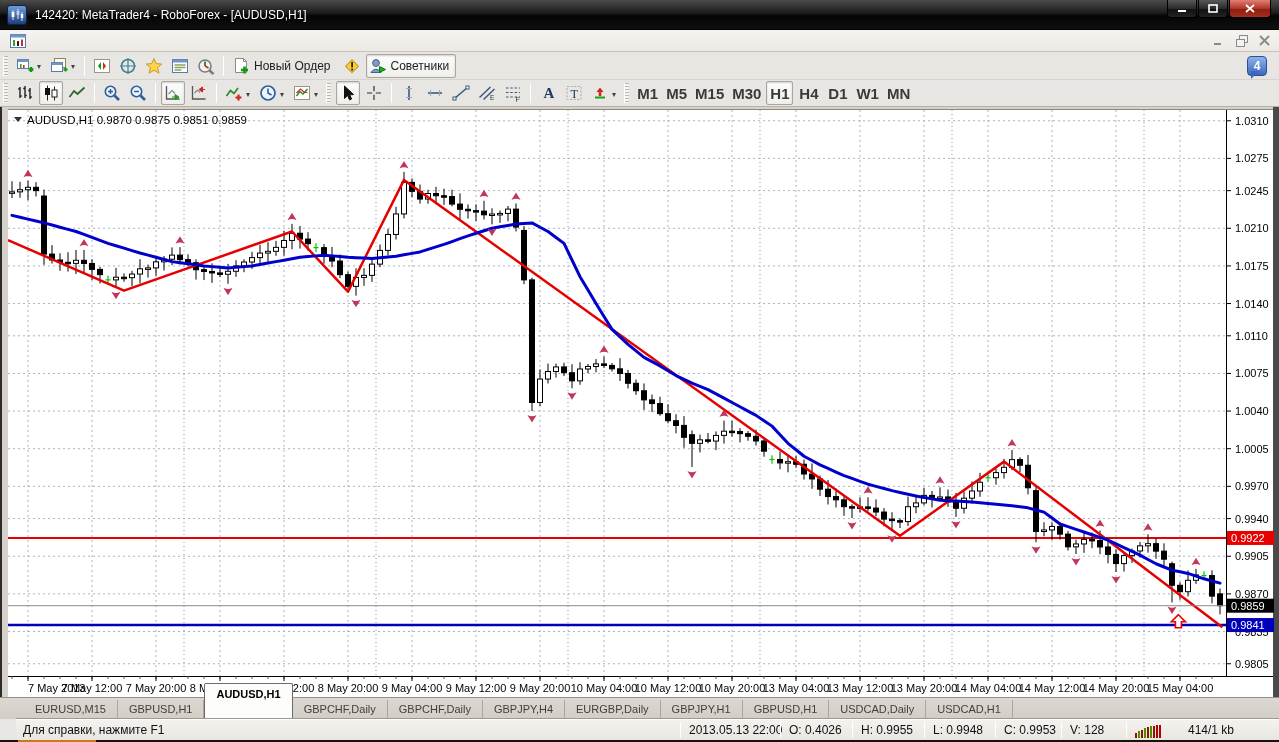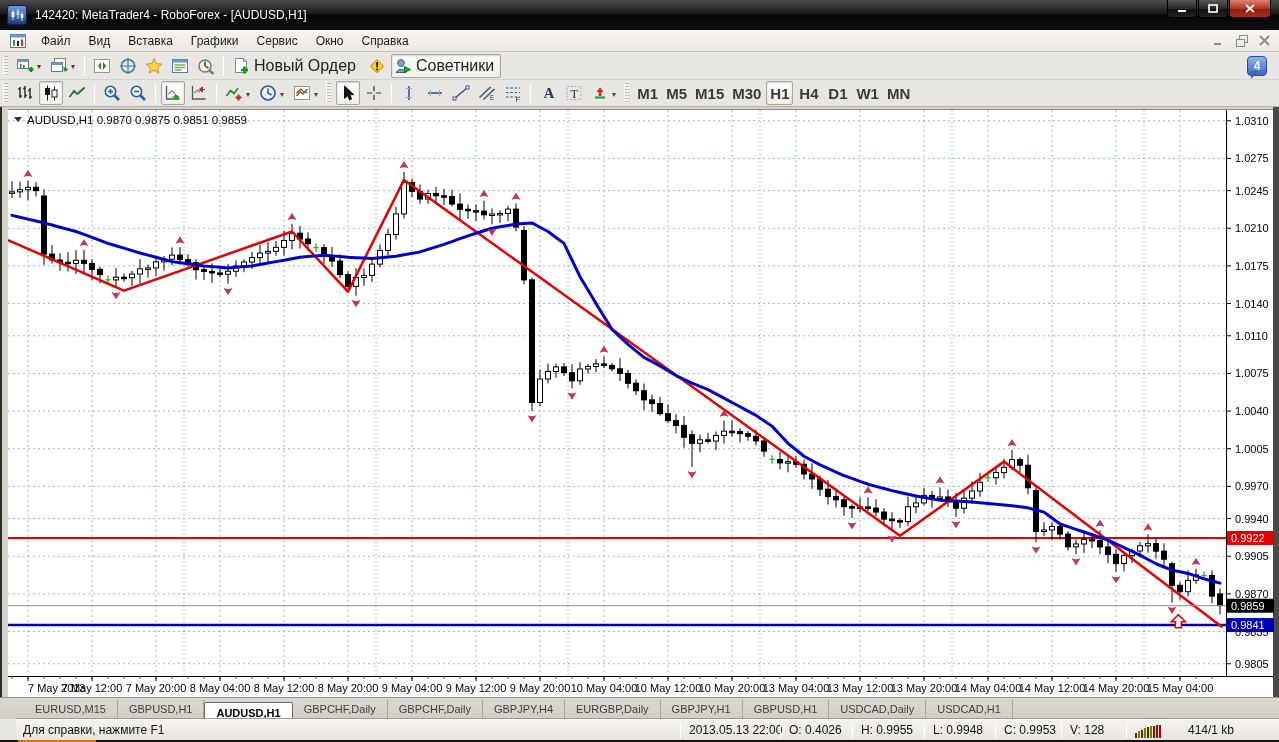--- a/index.html
+++ b/index.html
@@ -34,39 +34,39 @@
   .toolbar { position:absolute; left:0; width:1279px;
     background:linear-gradient(#f7f5f2,#ecesea 90%,#e9e6e1); display:flex; align-items:center; }
   #toolbar1 { top:52px; height:28px; border-bottom:1px solid #d8d4cd; }
   #toolbar2 { top:80px; height:27px; border-bottom:1px solid #b7b2a9; }
   .grip { width:5px; height:20px; margin:0 4px 0 3px;
     background:repeating-linear-gradient(#bdb8b0 0 1px, #f6f4f1 1px 3px); border-left:1px solid #fff; }
   .tbtn { height:24px; min-width:24px; display:flex; align-items:center; justify-content:center;
     padding:0 2px; border:1px solid transparent; border-radius:2px; margin:0 1px; color:#222; }
   .tbtn.pressed { background:linear-gradient(#fdfdfd,#efefec); border:1px solid #aaa69e;
     box-shadow:inset 0 1px 2px rgba(0,0,0,.18); }
-  .tbtn .lbl { font-size:16px; margin:0 4px 0 4px; white-space:nowrap; }
+  .tbtn .lbl { font-size:12px; margin:0 4px 0 4px; white-space:nowrap; }
   .dd { font-size:8px; color:#444; margin:2px 1px 0 3px; }
   .tsep { width:1px; height:20px; background:#c2bdb4; border-right:1px solid #fff; margin:0 4px; }
   .tfbtn { font-size:15px; font-weight:bold; color:#3a3a3a; min-width:27px; }
   #notif4 { position:absolute; right:12px; top:56px; width:20px; height:20px; border-radius:4px;
     background:linear-gradient(#8db4ec,#3b67be); border:1px solid #2c4f96; color:#fff;
     font-size:12px; font-weight:bold; display:flex; align-items:center; justify-content:center; }
   #notif4:after { content:""; position:absolute; left:3px; bottom:-4px; border:4px solid transparent;
     border-top-color:#3b67be; border-left-color:#3b67be; }
 
   
   #chart-svg { position:absolute; left:0; top:107px; }
 
   
   #tabsrow { position:absolute; left:0; top:697px; width:1279px; height:22px;
     background:linear-gradient(#dcd8d1,#d2cec6); border-top:1px solid #94908a;
     display:flex; align-items:flex-end; padding-left:24px; font-size:11px; color:#3f3f3f; }
   .tab { height:19px; padding:3px 11px 0 11px; border-right:1px solid #aaa69e; white-space:nowrap; }
-  .tab.active { background:#fdfdfb; border:1px solid #6e6a64; border-bottom:none; height:17px;
+  .tab.active { background:#fdfdfb; border:1px solid #6e6a64; border-bottom:none; height:36px;
     padding-top:4px; font-weight:bold; color:#000; border-radius:2px 2px 0 0; }
 
   
   #statusbar { position:absolute; left:16px; top:719px; width:1279px; height:21px;
     background:linear-gradient(#f4f2ef,#e9e6e1); border-top:1px solid #fff;
     box-shadow:0 -1px 0 #9d9992; font-size:12px; color:#111; }
   #status-help { position:absolute; left:7px; top:3px; }
   .sb-sep { position:absolute; top:2px; width:1px; height:16px; background:#9d9992; border-right:1px solid #fff; }
   .sb-txt { position:absolute; top:3px; white-space:nowrap; }
   #resize-grip { position:absolute; right:1px; bottom:1px; width:13px; height:13px;
@@ -111,29 +111,20 @@
 <div id="menubar">
   <span id="menubar-icon">
     <svg width="16" height="14" viewBox="0 0 16 14">
       <rect x="0.5" y="0.5" width="15" height="13" fill="#fff" stroke="#5b7aa6"></rect>
       <rect x="0.5" y="0.5" width="15" height="3" fill="#6f95c8"></rect>
       <rect x="3" y="6" width="2" height="6" fill="#3a9a3a"></rect>
       <rect x="7" y="7" width="2" height="5" fill="#222"></rect>
       <rect x="11" y="5.5" width="2" height="6.5" fill="#c23030"></rect>
     </svg>
   </span>
-  <div id="menu-items" style="display: flex;">
-      <span class="menu-item">Файл</span>
-      <span class="menu-item">Вид</span>
-      <span class="menu-item">Вставка</span>
-      <span class="menu-item">Графики</span>
-      <span class="menu-item">Сервис</span>
-      <span class="menu-item">Окно</span>
-      <span class="menu-item">Справка</span>
-    </div>
   <div id="mdi-controls">
     <span class="mdi-btn">
       <svg width="11" height="11" viewBox="0 0 11 11">
           <rect x="1" y="8" width="7" height="2" fill="#8a8a8a"></rect>
         </svg>
     </span>
     <span class="mdi-btn">
       <svg width="12" height="12" viewBox="0 0 12 12">
           <rect x="3.5" y="0.5" width="8" height="7" fill="none" stroke="#8a8a8a"></rect>
           <rect x="0.5" y="4.5" width="8" height="7" fill="#f4f2ef" stroke="#8a8a8a"></rect>

